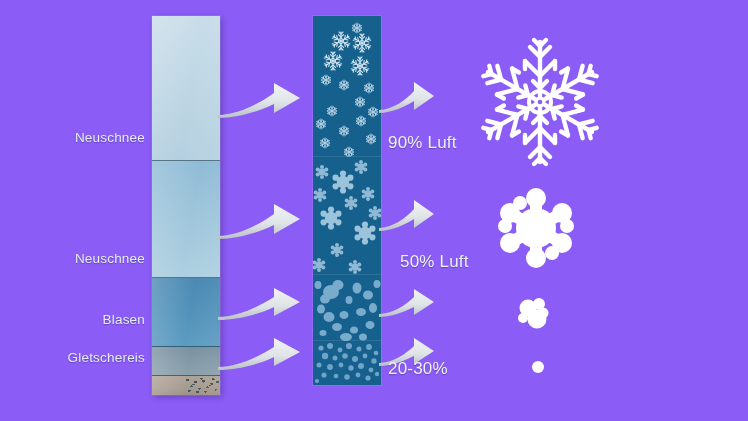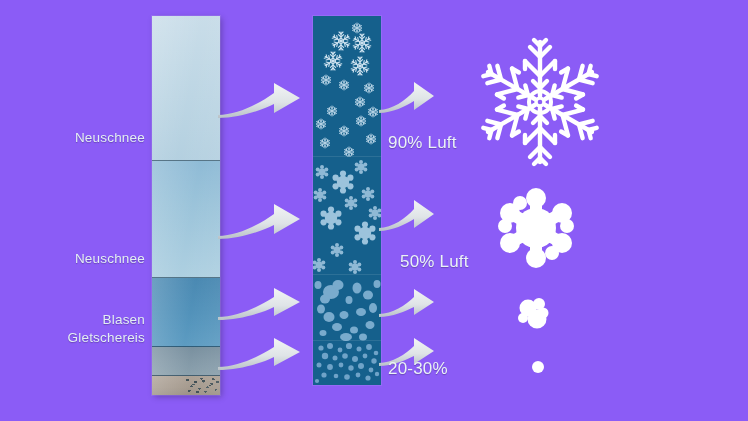--- a/index.html
+++ b/index.html
@@ -97,21 +97,21 @@
   .crystal{position:absolute;}
 </style>
 </head>
 <body>
 
 <div id="stage">
 
   <div class="label" style="right:603px;top:130px;">Neuschnee</div>
   <div class="label" style="right:603px;top:251px;">Neuschnee</div>
   <div class="label" style="right:603px;top:312px;">Blasen</div>
-  <div class="label" style="right:603px;top:330px;">Gletschereis</div>
+  <div class="label" style="right:603px;top:350px;">Gletschereis</div>
 
   <div id="column">
 
     <div class="layer" style="top:0px;height:145px;background:linear-gradient(180deg,#c9dde9 0%,#bdd6e4 55%,#b4d0e0 100%);">
       <div class="shine"></div>
       <div class="sep"></div>
     </div>
 
     <div class="layer" style="top:145px;height:117px;background:linear-gradient(180deg,#8fbbd6 0%,#9cc4da 40%,#aed0e1 100%);">
       <div class="shine"></div>

